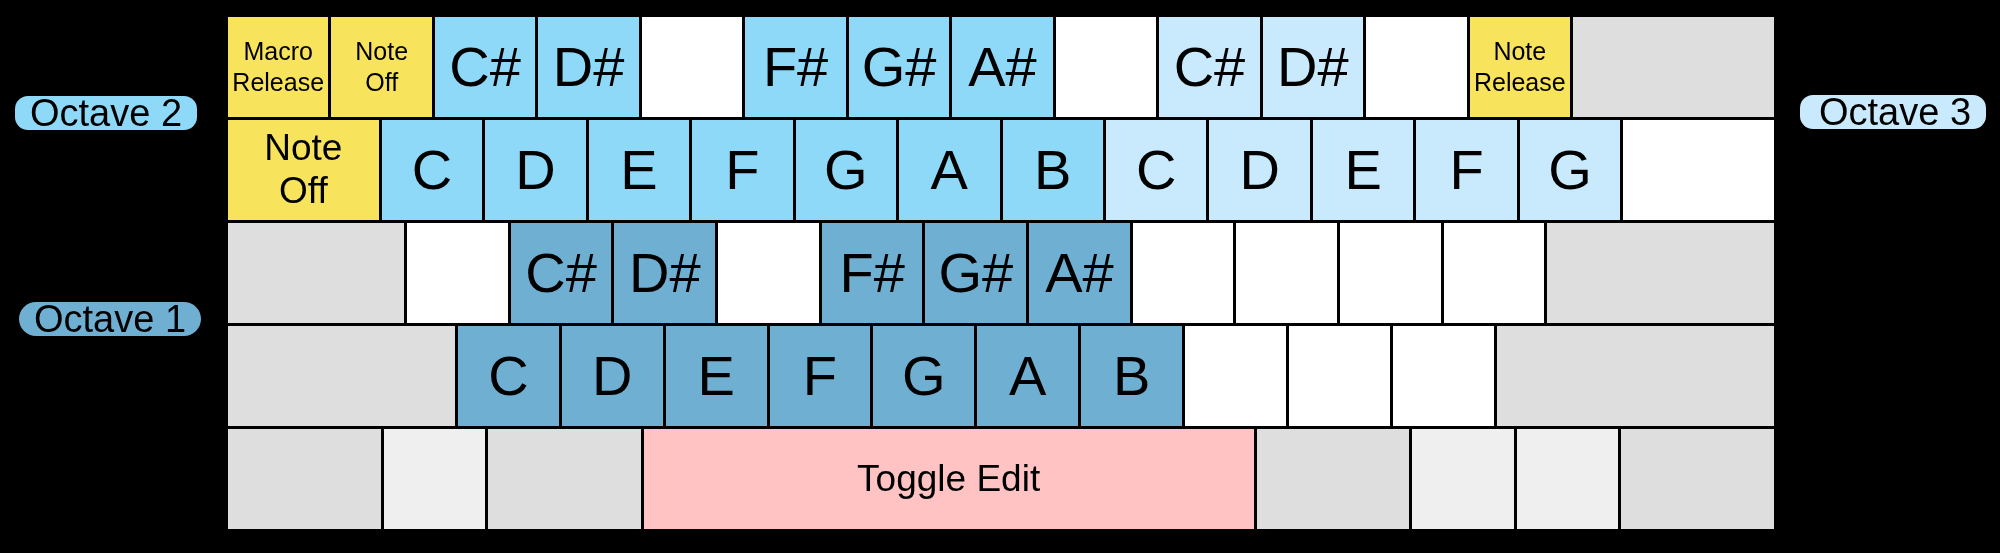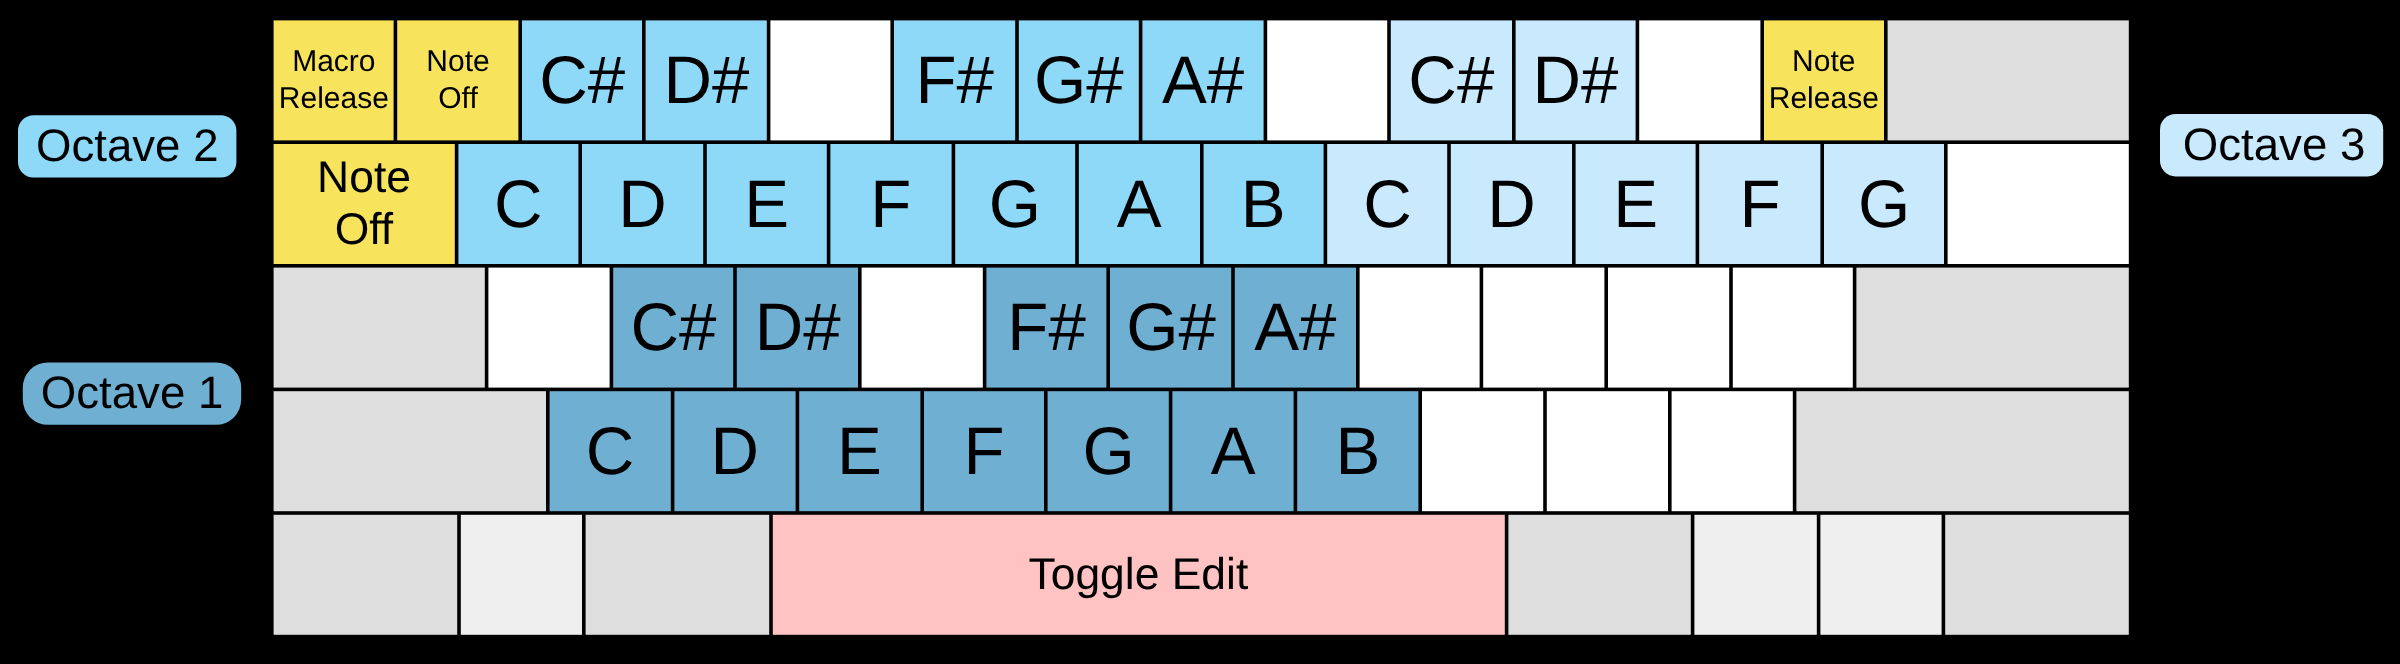--- a/index.html
+++ b/index.html
@@ -26,21 +26,21 @@
 
   .k-yellow{background:var(--yellow);}
   .k-sky{background:var(--sky);}
   .k-light{background:var(--light);}
   .k-steel{background:var(--steel);}
   .k-white{background:var(--white);}
   .k-gray{background:var(--gray);}
   .k-lightgray{background:var(--lightgray);}
   .k-pink{background:var(--pink);}
 
-  .badge{position:absolute;height:52px;display:flex;align-items:center;
+  .badge{position:absolute;height:34px;display:flex;align-items:center;
          padding:0 15px;border-radius:13px;font-size:38px;color:var(--text,#000);}
   .badge-o2{left:15px;top:96px;background:var(--sky);}
   .badge-o1{left:19px;top:302px;background:var(--steel);border-radius:21px;}
   .badge-o3{left:1800px;top:95px;background:var(--light);padding-left:19px;}
 </style>
 </head>
 <body>
 
 <div class="stage">
   <div class="badge badge-o2">Octave 2</div>

